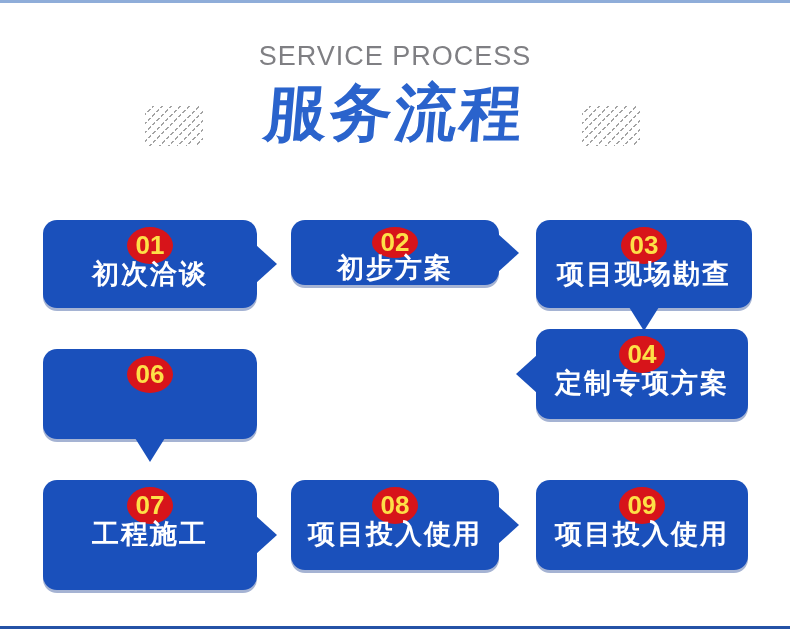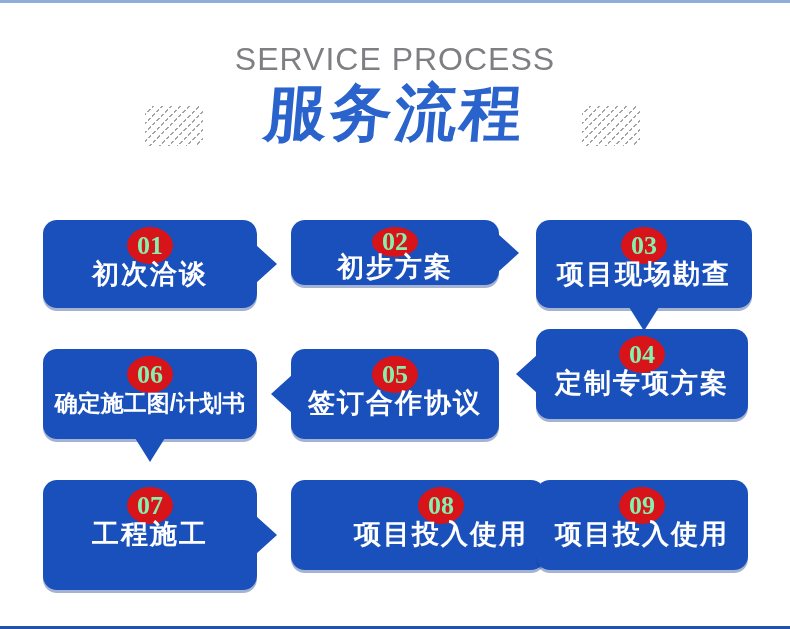--- a/index.html
+++ b/index.html
@@ -5,21 +5,21 @@
   html,body{margin:0;padding:0;background:#ffffff;}
   .page{
     position:relative;width:790px;height:629px;margin:0 auto;
     background:var(--bg,#fff);overflow:hidden;
     font-family:"Liberation Sans","DejaVu Sans",sans-serif;
   }
   .top-bar{position:absolute;top:0;left:0;width:100%;height:3px;background:var(--top-bar,#8fadd9);}
   .bottom-bar{position:absolute;bottom:0;left:0;width:100%;height:3px;background:var(--bottom-bar,#2452a6);}
   .subtitle{
     position:absolute;top:41px;left:0;right:0;text-align:center;
-    font-size:32px;letter-spacing:1px;color:var(--subtitle-gray,#7f7f83);font-weight:400;
+    font-size:27px;letter-spacing:1px;color:var(--subtitle-gray,#7f7f83);font-weight:400;
   }
   .title{
     position:absolute;top:78px;left:0;right:0;margin:0;text-align:center;
     font-size:62px;line-height:70px;font-weight:900;letter-spacing:3px;
     color:var(--title-blue,#2a63cc);transform:skewX(-5deg);
   }
   .hatch{
     position:absolute;width:58px;height:40px;
     background:
       repeating-linear-gradient(45deg, #ffffff 0 2px, transparent 2px 6px),
@@ -34,28 +34,28 @@
     display:flex;flex-direction:column;align-items:center;
     color:#ffffff;
   }
   .s1{left:43px;top:220px;width:214px;height:88px;}
   .s2{left:291px;top:220px;width:208px;height:65px;}
   .s3{left:536px;top:220px;width:216px;height:88px;}
   .s4{left:536px;top:329px;width:212px;height:90px;}
   .s5{left:291px;top:349px;width:208px;height:90px;}
   .s6{left:43px;top:349px;width:214px;height:90px;}
   .s7{left:43px;top:480px;width:214px;height:110px;align-items:center;}
-  .s8{left:291px;top:480px;width:208px;height:90px;padding-left:46px;}
+  .s8{left:291px;top:480px;width:208px;height:90px;}
   .s9{left:536px;top:480px;width:212px;height:90px;}
 
   .badge{
     width:46px;height:37px;margin-top:7px;margin-bottom:-8px;
     border-radius:50%;background:var(--badge-red,#d7141a);
     display:flex;align-items:center;justify-content:center;
-    font-size:26px;font-weight:bold;color:#86efac;z-index:0;font-family:Liberation Serif, serif;
+    font-size:26px;font-weight:bold;color:#fde047;z-index:0;
   }
   .label{
     position:relative;z-index:1;
     font-size:27px;font-weight:bold;letter-spacing:2px;line-height:36px;
     text-align:center;white-space:nowrap;
   }
   .label.small{font-size:23px;letter-spacing:0;}
 
   .arrow{position:absolute;width:0;height:0;}
   .arrow-right{
@@ -102,29 +102,23 @@
     <div class="label">项目现场勘查</div>
     <div class="arrow arrow-down"></div>
   </div>
 
   <div class="step s4">
     <div class="badge">04</div>
     <div class="label">定制专项方案</div>
     <div class="arrow arrow-left"></div>
   </div>
 
-  <div class="step s5">
-    <div class="badge">05</div>
-    <div class="label">签订合作协议</div>
-    <div class="arrow arrow-left"></div>
-  </div>
 
   <div class="step s6">
     <div class="badge">06</div>
-    <div class="label small">确定施工图/计划书</div>
     <div class="arrow arrow-down"></div>
   </div>
 
   <div class="step s7">
     <div class="badge">07</div>
     <div class="label">工程施工</div>
     <div class="arrow arrow-right"></div>
   </div>
 
   <div class="step s8">

